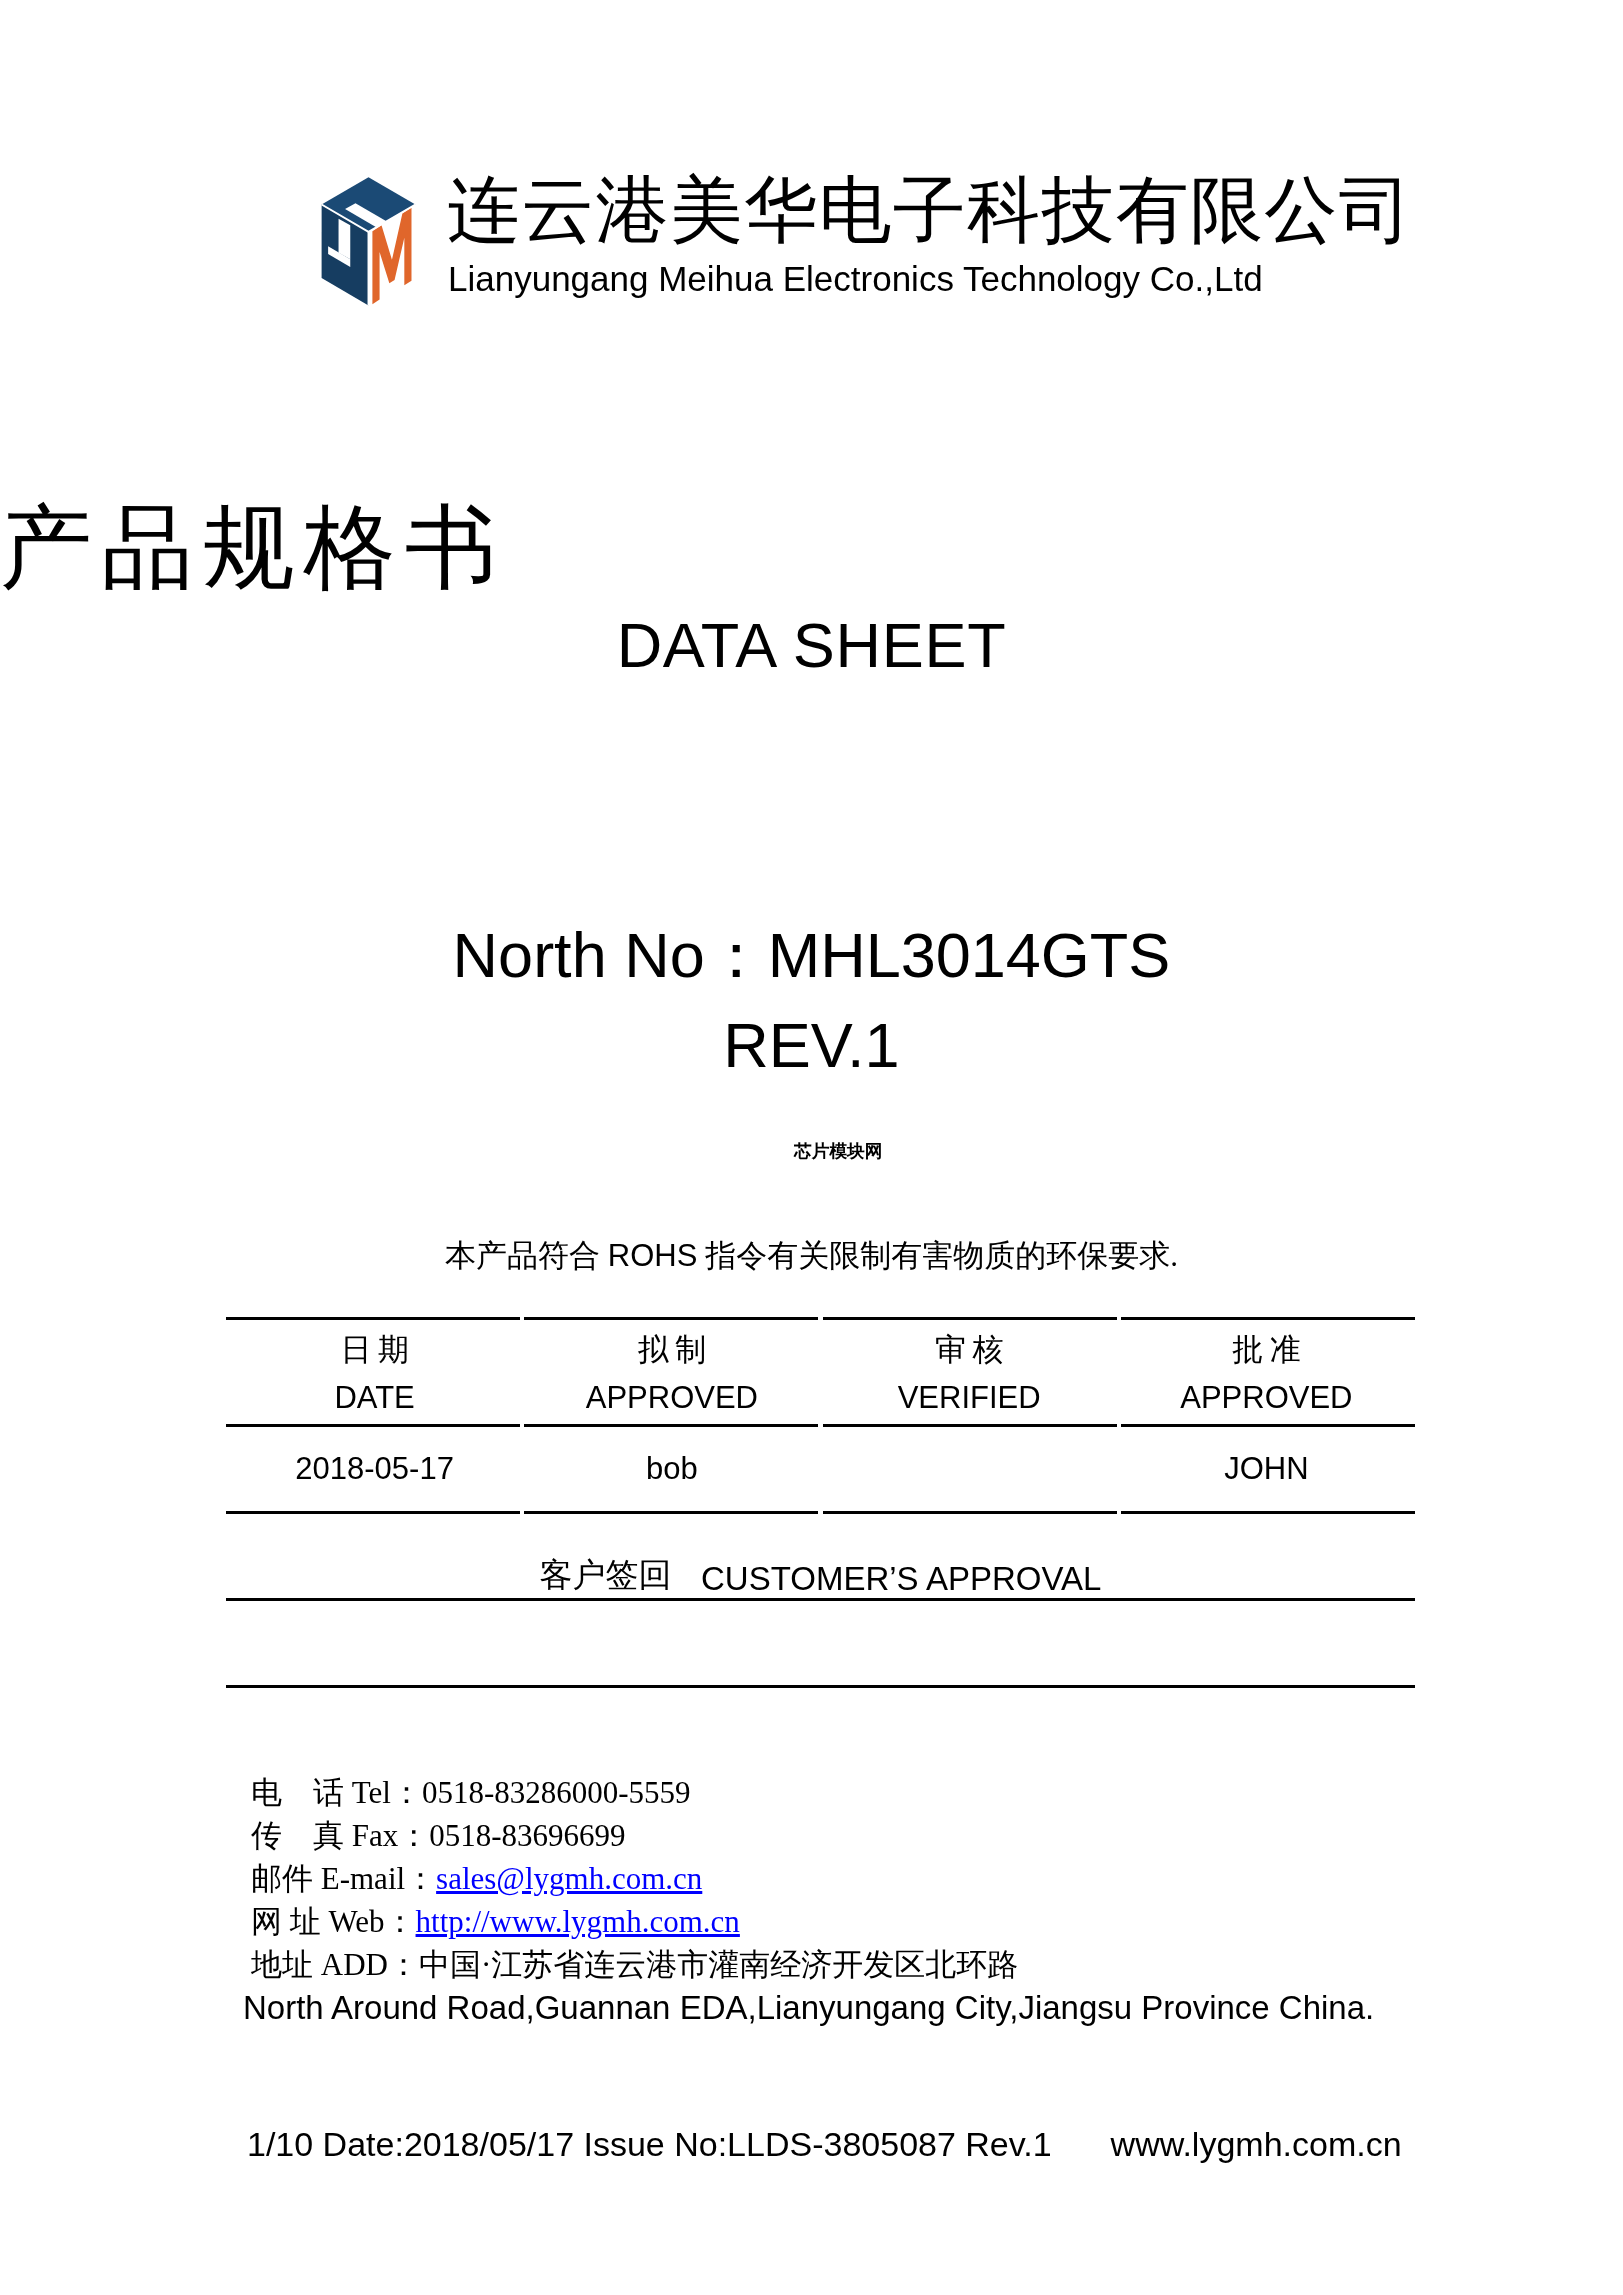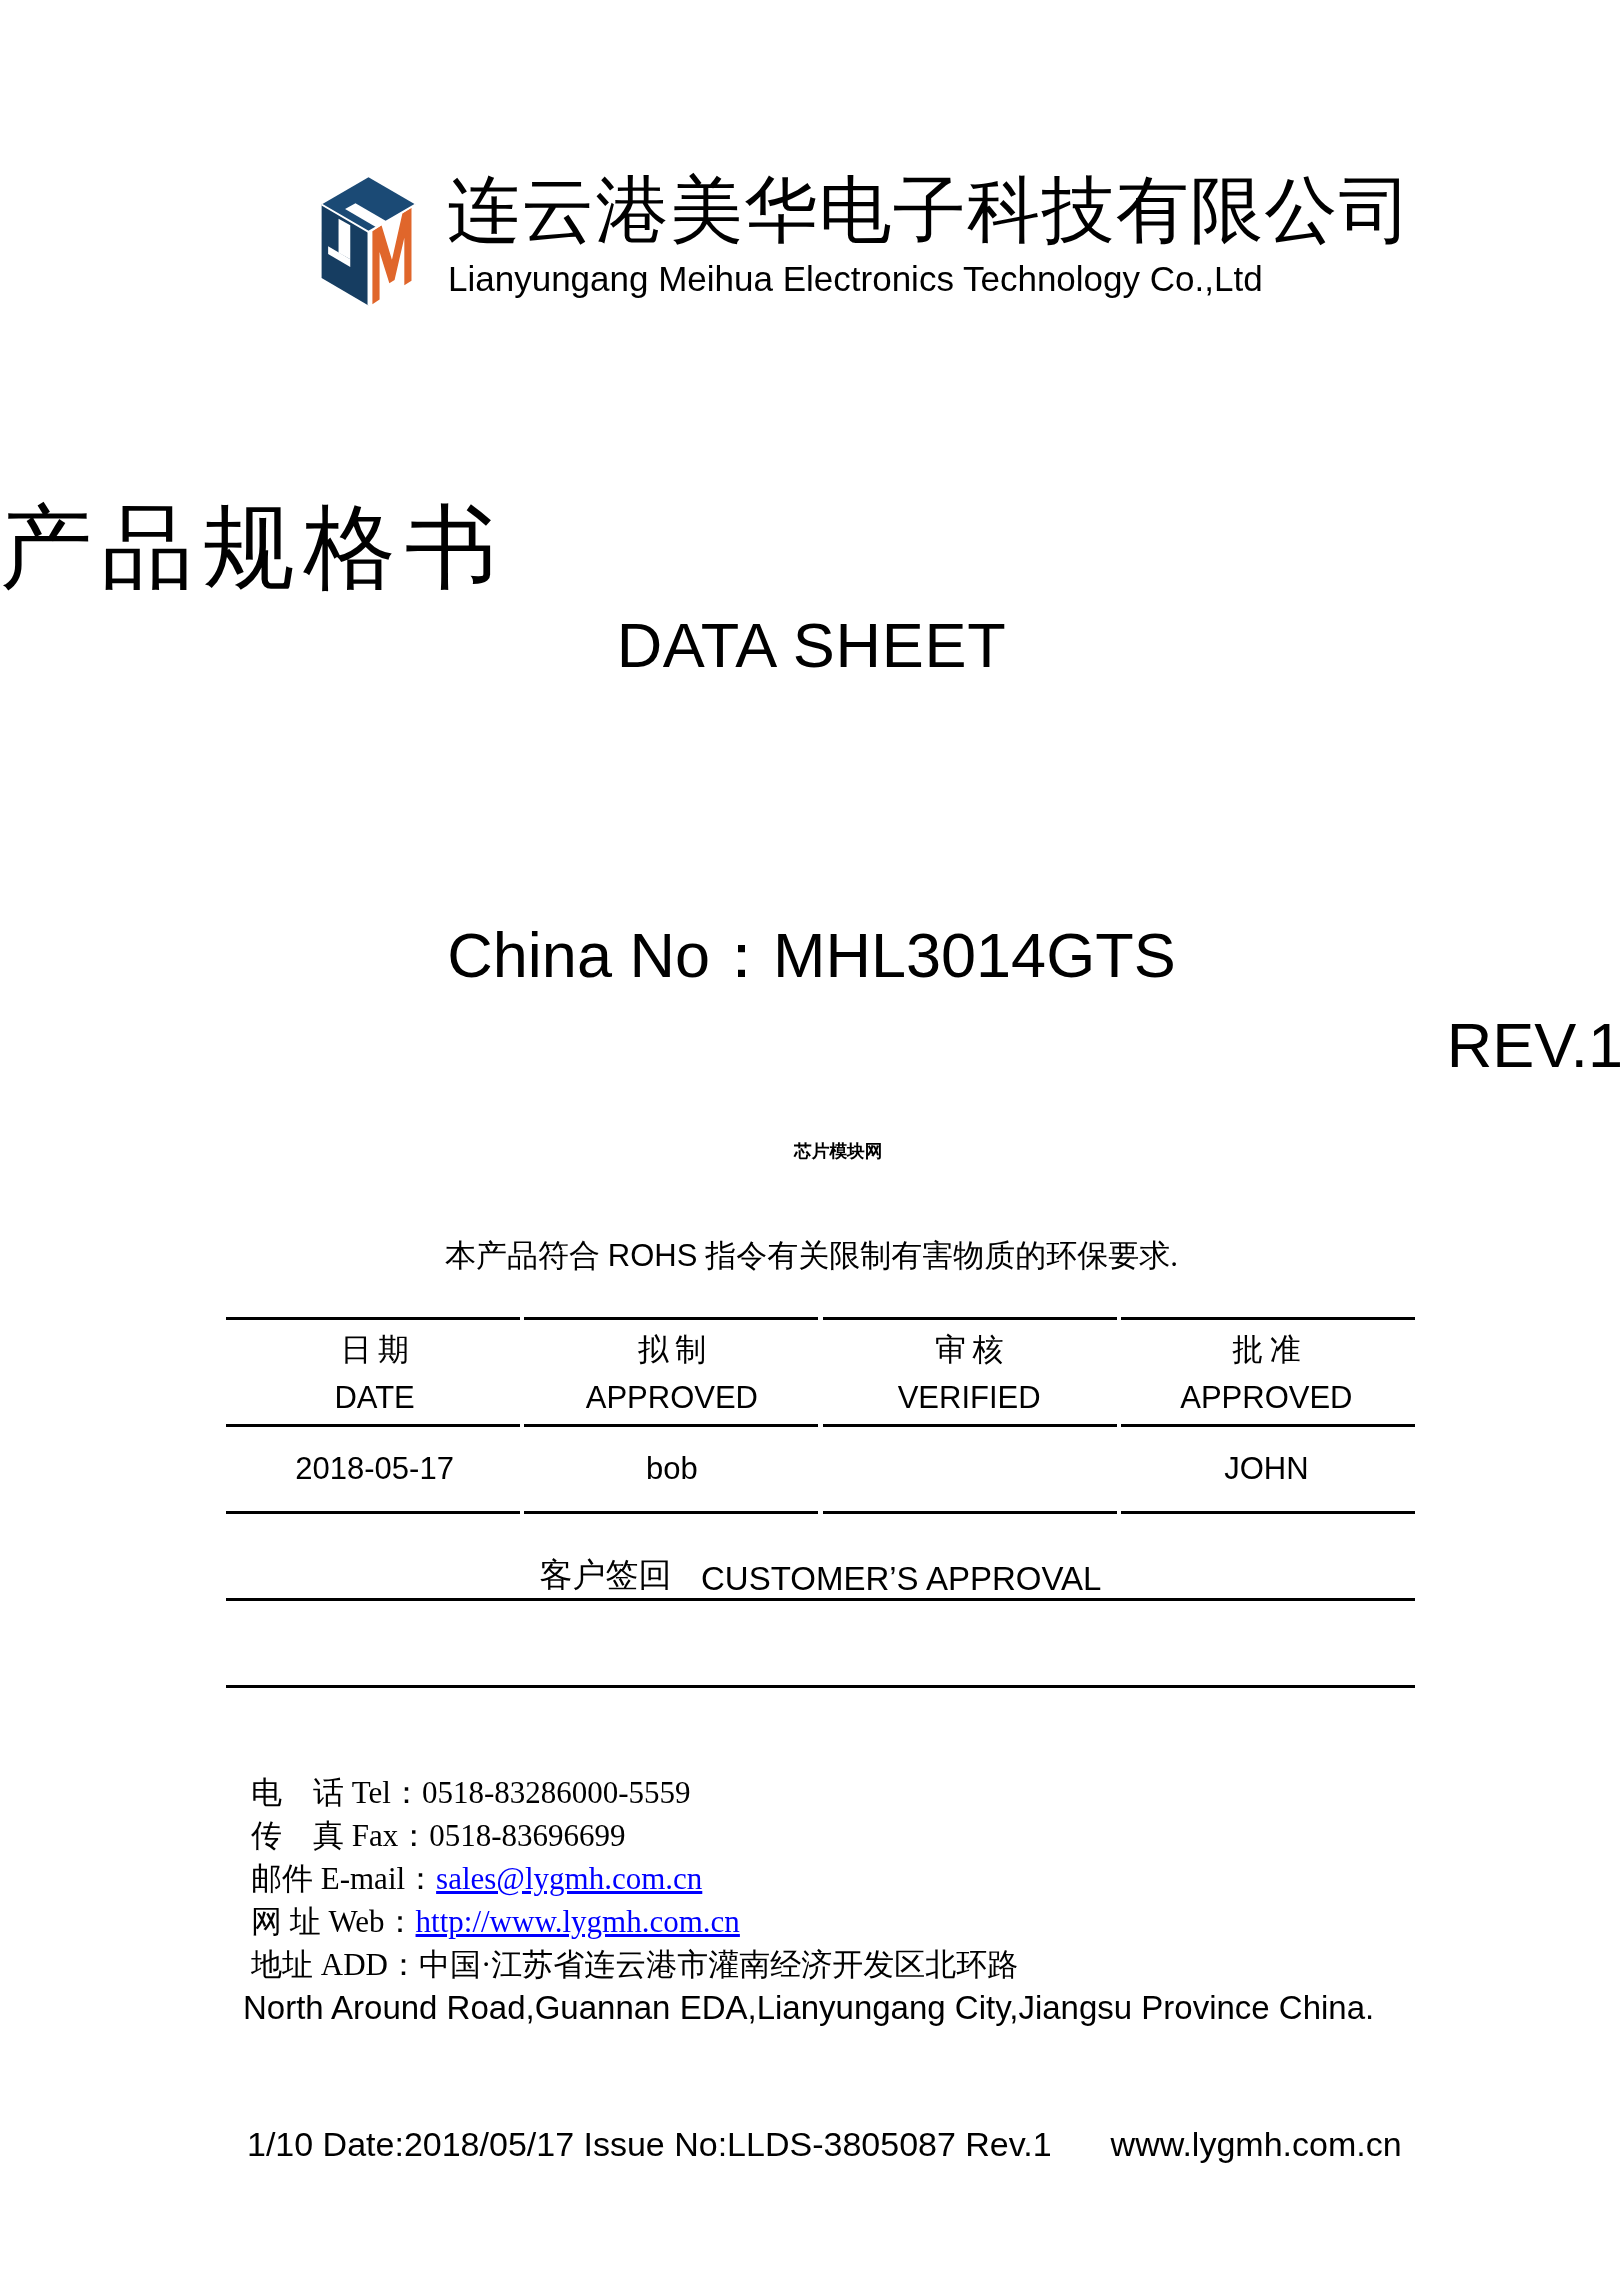--- a/index.html
+++ b/index.html
@@ -34,21 +34,21 @@
   .title-en{
     position:absolute;left:0;top:609px;width:100%;
     text-align:center;font-size:63px;letter-spacing:0.7px;
   }
   .part-line{
     position:absolute;left:0;top:913px;width:100%;
     text-align:center;font-size:63px;white-space:nowrap;
   }
   .rev-line{
     position:absolute;left:0;top:1009px;width:100%;
-    text-align:right;font-size:63px;
+    text-align:center;font-size:63px;
   }
 
   
   .watermark{
     position:absolute;left:794px;top:1139px;
     font-size:17.7px;font-weight:bold;color:#000000;
     font-family:"Liberation Sans", sans-serif;
     white-space:nowrap;
   }
 
@@ -118,21 +118,21 @@
     <polyline points="4,48 76,90 148,48" fill="none" stroke="#ffffff" stroke-width="3"></polyline>
     <line x1="76" y1="90" x2="76" y2="203" stroke="#ffffff" stroke-width="3"></line>
   </svg>
 
   <div class="company-zh">连云港美华电子科技有限公司</div>
   <div class="company-en sans">Lianyungang Meihua Electronics Technology Co.,Ltd</div>
 
   <div class="title-zh">产品规格书</div>
   <div class="title-en sans">DATA SHEET</div>
 
-  <div class="part-line sans"><span>China No：</span><span>MHL3014GTS</span></div>
+  <div class="part-line sans"><span>North No：</span><span>MHL3014GTS</span></div>
   <div class="rev-line sans">REV.1</div>
 
   <div class="watermark">芯片模块网</div>
 
   <div class="rohs"><span>本产品符合 </span><span class="code">ROHS</span><span> 指令有关限制有害物质的环保要求.</span></div>
 
   <div class="tbl">
     <div class="t-line seg" style="top:0;">
         <span></span>
         <span></span>

